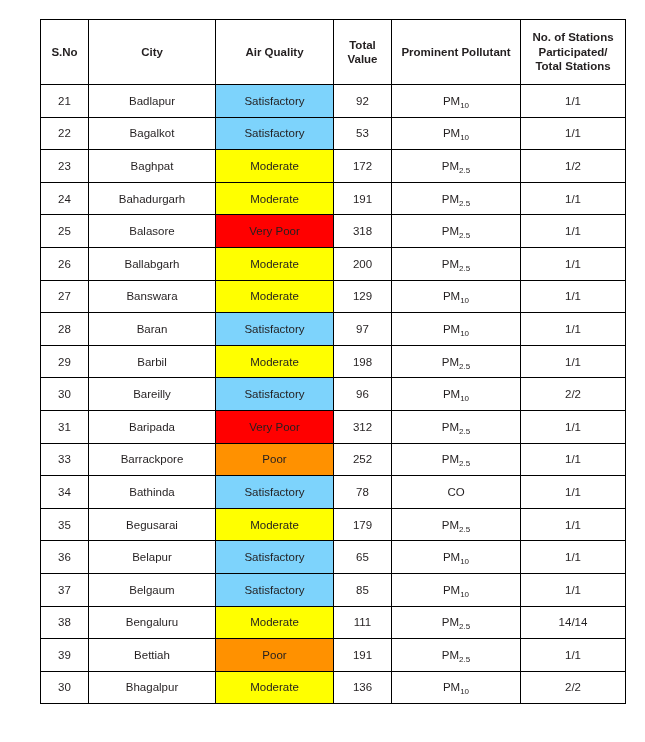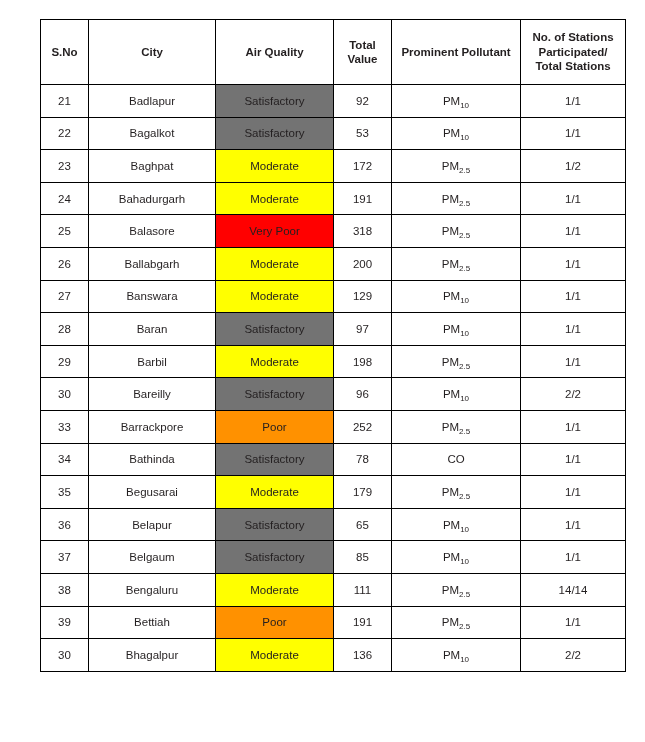--- a/index.html
+++ b/index.html
@@ -47,21 +47,21 @@
   }
   
   .col-sno      { width: 48px; }
   .col-city     { width: 127px; }
   .col-quality  { width: 118px; }
   .col-index    { width: 58px; }
   .col-pollut   { width: 129px; }
   .col-stations { width: 105px; }
 
   .cell-quality { font-size: 11.5px; }
-  .q-satisfactory { background: #737373; }
+  .q-satisfactory { background: #7dd3fc; }
   .q-moderate     { background: #ffff00; }
   .q-poor         { background: #ff9100; }
   .q-verypoor     { background: #ff0000; margin-top: 28px; }
 
   .pollutant sub {
     font-size: 8px;
     vertical-align: baseline;
     position: relative;
     top: 3px;
     letter-spacing: 0;
@@ -172,20 +172,28 @@
         </tr>
         <tr>
           <td>30</td>
           <td>Bareilly</td>
           <td class="cell-quality q-satisfactory">Satisfactory</td>
           <td>96</td>
           <td class="pollutant"><span>PM</span><sub>10</sub></td>
           <td>2/2</td>
         </tr>
         <tr>
+          <td>31</td>
+          <td>Baripada</td>
+          <td class="cell-quality q-verypoor">Very Poor</td>
+          <td>312</td>
+          <td class="pollutant"><span>PM</span><sub>2.5</sub></td>
+          <td>1/1</td>
+        </tr>
+        <tr>
           <td>33</td>
           <td>Barrackpore</td>
           <td class="cell-quality q-poor">Poor</td>
           <td>252</td>
           <td class="pollutant"><span>PM</span><sub>2.5</sub></td>
           <td>1/1</td>
         </tr>
         <tr>
           <td>34</td>
           <td>Bathinda</td>

